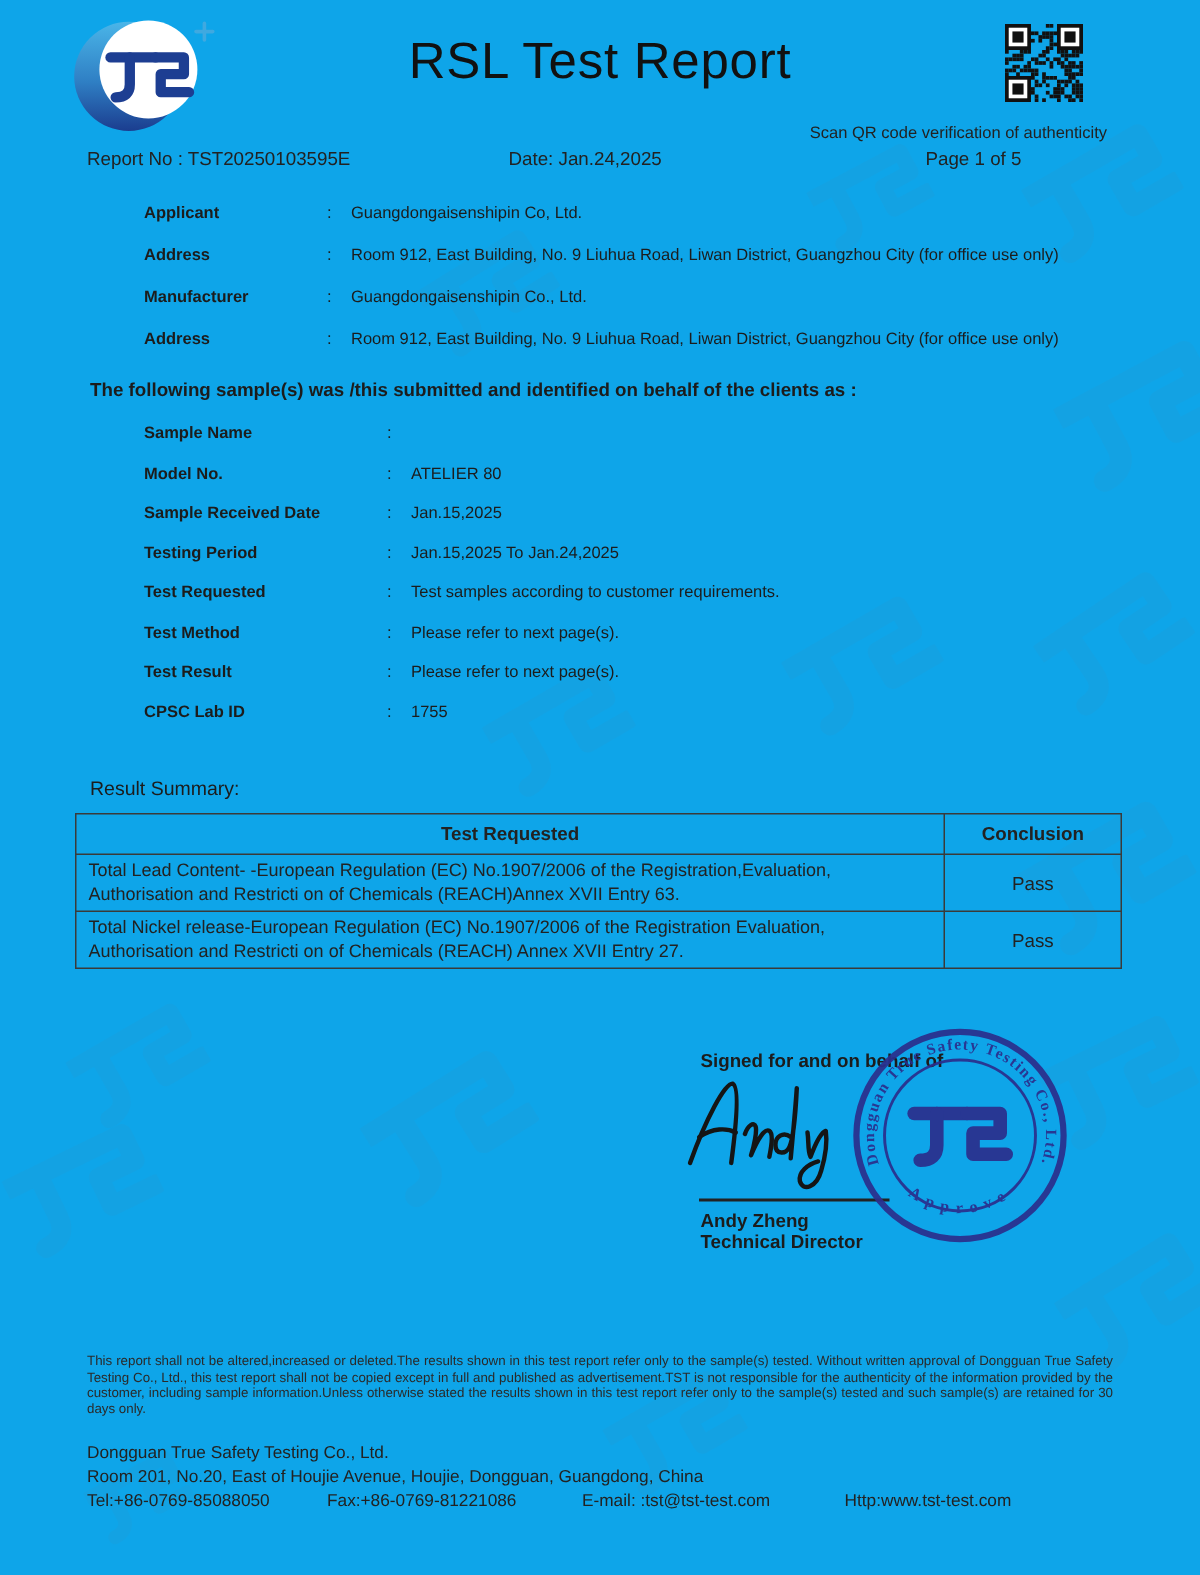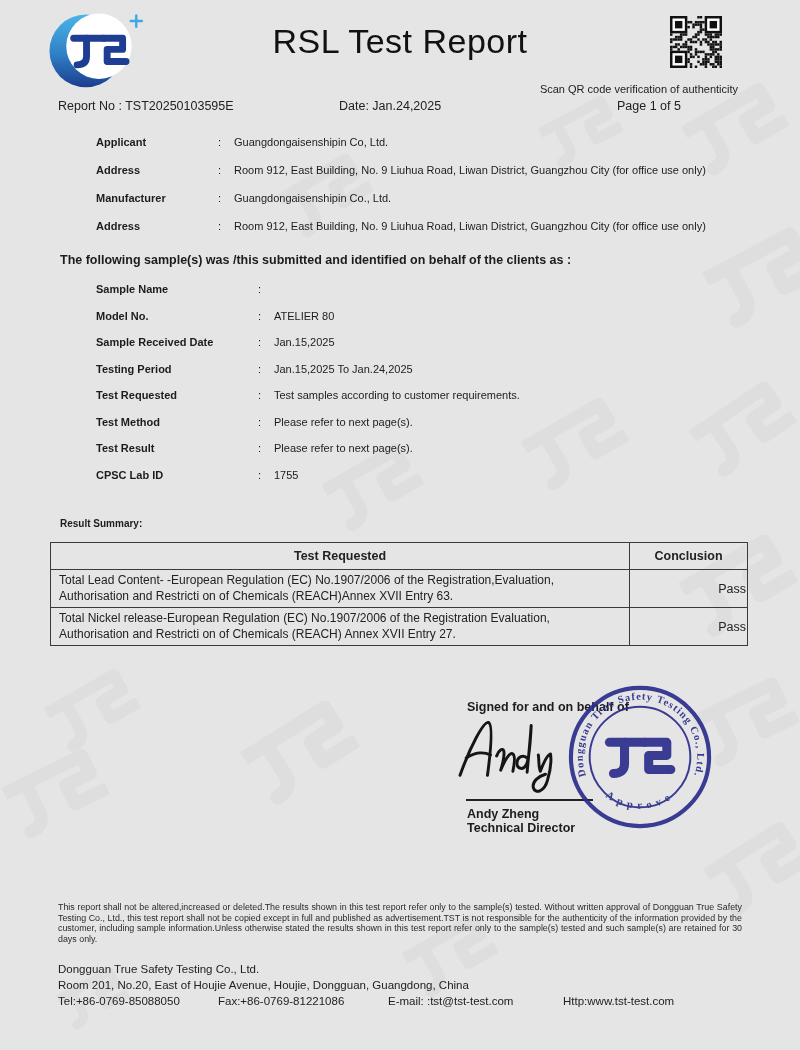--- a/index.html
+++ b/index.html
@@ -1,16 +1,16 @@
 <!DOCTYPE html>
 <html><head>
 <meta charset="utf-8">
 <style>
   html,body{margin:0;padding:0;background:#fff;}
-  .page{position:relative;width:800px;height:1050px;background:#e5e5e5;overflow:hidden;
+  .page{position:relative;width:800px;height:1050px;background:#0ea5e9;overflow:hidden;
         font-family:"Liberation Sans",sans-serif;color:#1c1c1c;}
   
   .logo{position:absolute;left:46px;top:8px;width:104px;height:84px;}
   .title{position:absolute;left:0;right:0;top:22px;text-align:center;font-size:34px;color:#111;letter-spacing:.5px;}
   .qrwrap{position:absolute;left:670px;top:16px;width:52px;height:52px;}
   .qr-caption{position:absolute;right:62px;top:83px;font-size:11px;color:#222;}
   .meta{font-size:12.5px;color:#222;}
   .report-no{position:absolute;left:58px;top:99px;}
   .date{position:absolute;left:339px;top:99px;text-align:right;}
   .page-no{position:absolute;left:617px;top:99px;}
@@ -18,26 +18,26 @@
   .fields1{position:absolute;left:60px;top:135px;width:692px;}
   .fields2{position:absolute;left:60px;top:282px;width:692px;}
   .frow{display:flex;margin-bottom:13px;font-size:11px;line-height:15px;margin-left:36px;}
   .frow .lbl{width:122px;flex:none;font-weight:bold;}
   .fields2 .frow{margin-bottom:12px;line-height:14.5px;}
   .fields2 .frow .lbl{width:162px;}
   .frow .col{width:16px;flex:none;text-align:left;}
   .frow .val{flex:1;}
   .statement{position:absolute;left:60px;top:253px;font-size:12.5px;font-weight:bold;}
   
-  .summary-h{position:absolute;left:60px;top:518px;font-size:10px;font-weight:bold;}
+  .summary-h{position:absolute;left:60px;top:518px;font-size:13px;font-weight:normal;}
   .rtable{position:absolute;left:50px;top:542px;width:698px;border-collapse:collapse;font-size:12px;color:#222;}
   .rtable th,.rtable td{border:1.6px solid #3a3a3a;}
   .rtable th{font-size:12.5px;padding:6px 4px;text-align:center;}
   .rtable td.test{padding:3px 8px;line-height:15.5px;}
-  .rtable td.pass{text-align:right;font-size:12.5px;}
+  .rtable td.pass{text-align:center;font-size:12.5px;}
   
   .sig-label{position:absolute;left:467px;top:700px;font-size:12.5px;font-weight:bold;z-index:2;}
   .sig-svg{position:absolute;left:458px;top:716px;width:122px;height:84px;z-index:3;}
   .sig-line{position:absolute;left:466px;top:799px;width:127px;border-bottom:2px solid #222;z-index:2;}
   .sig-name{position:absolute;left:467px;top:807px;font-size:12.5px;font-weight:bold;line-height:14px;z-index:2;}
   .sig-title{position:absolute;left:467px;top:821px;font-size:12.5px;font-weight:bold;z-index:2;}
   .stamp{position:absolute;left:566px;top:683px;width:148px;height:148px;opacity:.92;z-index:4;}
   
   .disclaimer{position:absolute;left:58px;top:902px;width:684px;font-size:8.9px;line-height:10.6px;
               text-align:justify;color:#2a2a2a;}

